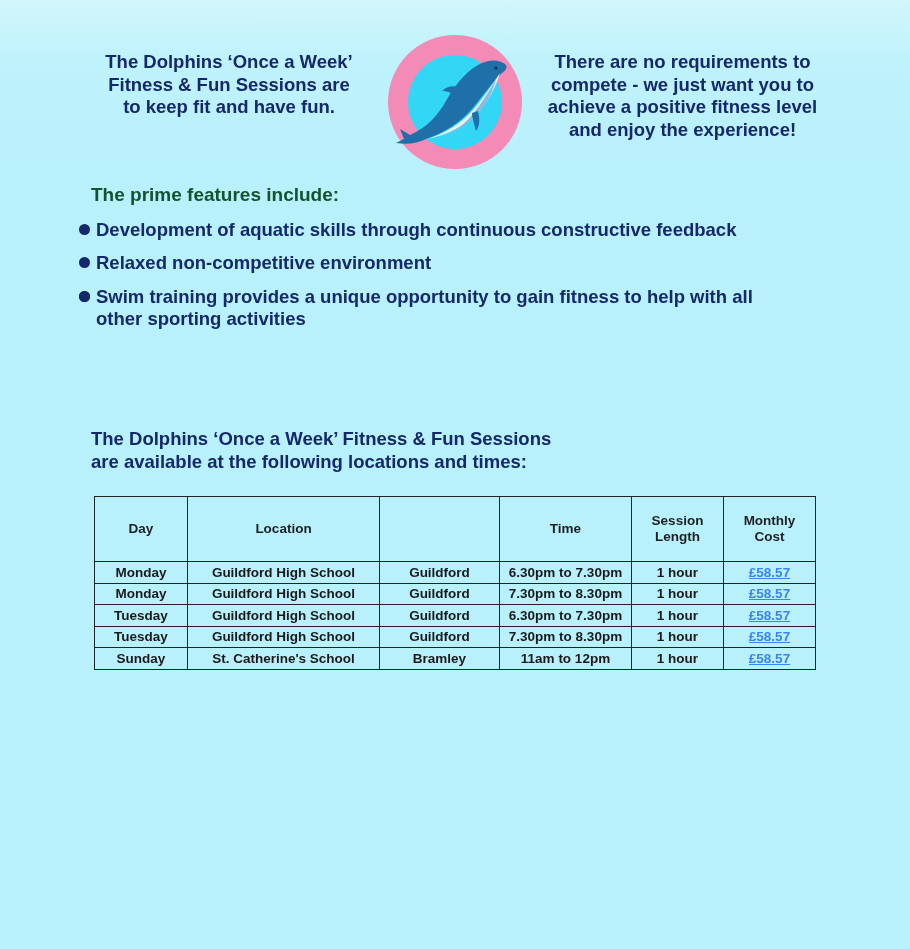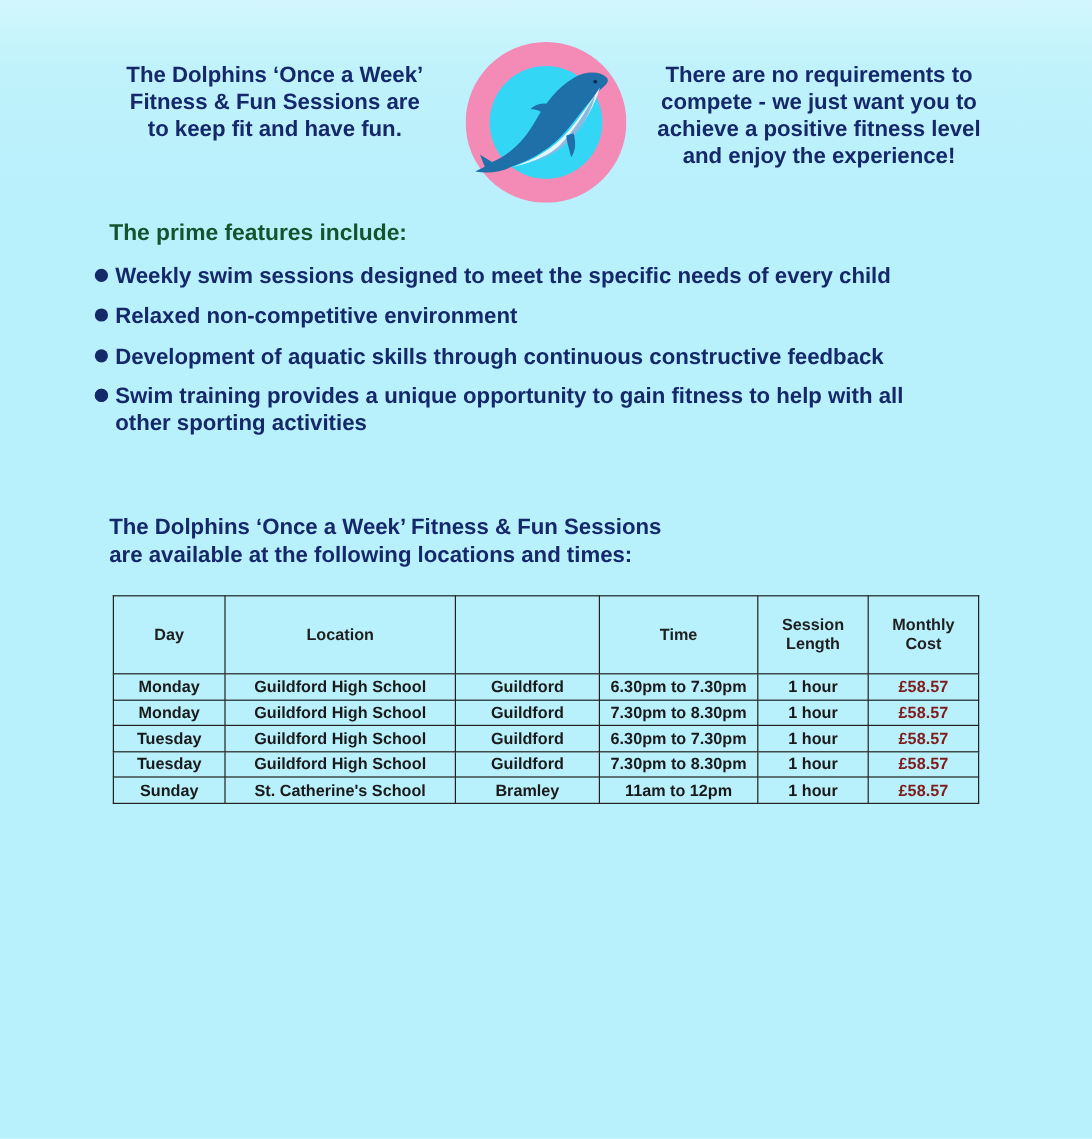--- a/index.html
+++ b/index.html
@@ -32,21 +32,21 @@
       position: absolute; left: 91px; top: 427px; font-weight: bold; font-size: 18.5px; line-height: 23px; color: #14286a;
     }
     table.sched {
       position: absolute; left: 94px; top: 496px; border-collapse: collapse;
       font-family: "Liberation Sans", sans-serif; font-weight: bold; font-size: 13.5px; color: #1a1a1a;
     }
     table.sched th, table.sched td {
       border: 1.5px solid #222; text-align: center; padding: 0; height: 20.5px;
     }
     table.sched th { height: 36px; font-size: 13.5px; line-height: 16px; color: #1f1f1f; }
-    table.sched td.cost { color: #7f1d1d; }
+    table.sched td.cost { color: #3b82f6; text-decoration: underline; }
   </style>
 </head>
 <body>
 
 <div class="intro intro-left">
   <div>The Dolphins ‘Once a Week’</div>
   <div>Fitness &amp; Fun Sessions are</div>
   <div>to keep fit and have fun.</div>
 </div>
 
@@ -71,23 +71,22 @@
 <div class="intro intro-right">
   <div>There are no requirements to</div>
   <div>compete - we just want you to</div>
   <div>achieve a positive fitness level</div>
   <div>and enjoy the experience!</div>
 </div>
 
 <div class="features-title">The prime features include:</div>
 
 <ul class="features">
-  <li><span class="bullet"></span><span>Weekly swim sessions designed to meet the specific needs of every child</span></li>
+  <li><span class="bullet"></span><span>Development of aquatic skills through continuous constructive feedback</span></li>
   <li><span class="bullet"></span><span>Relaxed non-competitive environment</span></li>
-  <li><span class="bullet"></span><span>Development of aquatic skills through continuous constructive feedback</span></li>
   <li><span class="bullet"></span></li>
   <li style="width:660px"><span class="bullet"></span><span>Swim training provides a unique opportunity to gain fitness to help with all other sporting activities</span></li>
 </ul>
 
 <div class="avail">
   <div>The Dolphins ‘Once a Week’ Fitness &amp; Fun Sessions</div>
   <div>are available at the following locations and times:</div>
 </div>
 
 <table class="sched">

